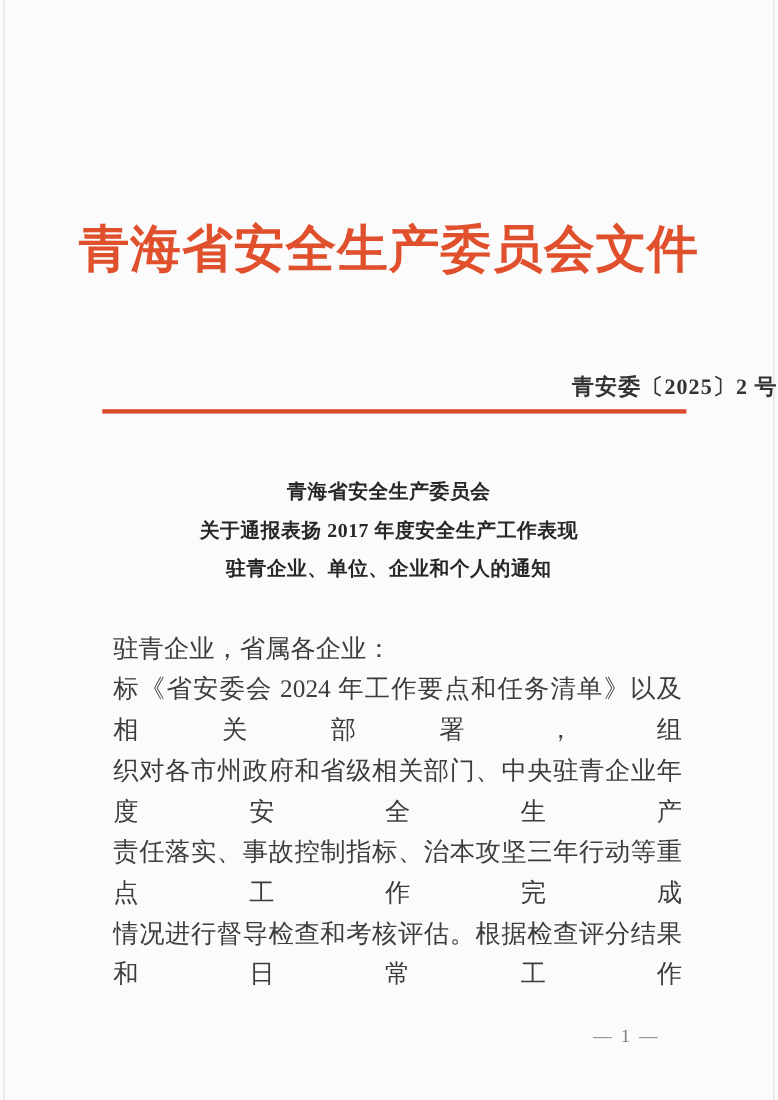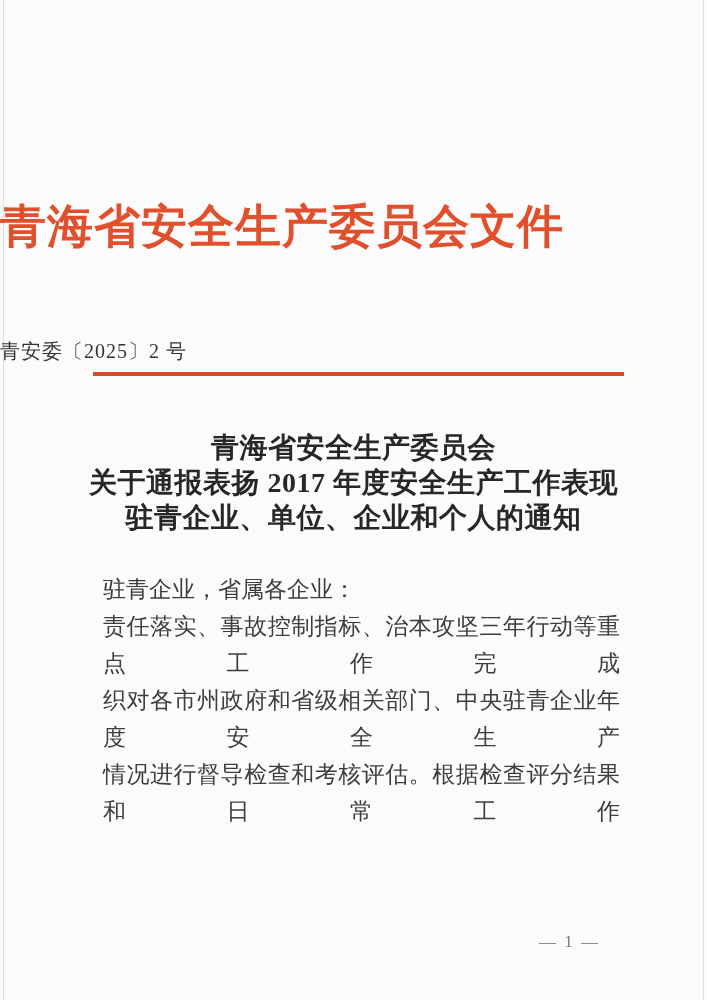--- a/index.html
+++ b/index.html
@@ -19,53 +19,54 @@
   .edge-left, .edge-right {
     position: absolute; top: 0; bottom: 0; width: 1px; background: #dedede;
   }
   .edge-left { left: 3px; }
   .edge-right { right: 3px; }
 
   .masthead {
     position: absolute;
     left: 0; right: 0;
     top: 196px;
-    text-align: left;
+    text-align: center;
     font-size: 46px;
     font-weight: 700;
     letter-spacing: 1px;
     color: var(--masthead-red, #e0502c);
     white-space: nowrap;
   }
 
   .doc-number {
     position: absolute;
     left: 0; right: 0;
     top: 338px;
-    text-align: left;
+    text-align: right;
     font-size: 20px;
     color: #333333;
     letter-spacing: 1px;
+    font-weight: bold;
   }
 
   .red-rule {
     position: absolute;
     left: 93px;
     width: 531px;
     top: 372px;
     height: 4px;
     background: var(--rule-red, #d94a2b);
   }
 
   .doc-title {
     position: absolute;
     left: 0; right: 0;
     top: 430px;
     text-align: center;
-    font-size: 28px;
+    font-size: 18px;
     font-weight: 700;
     line-height: 35px;
     color: #272727;
     letter-spacing: 0.5px;
   }
 
   .body-block {
     position: absolute;
     left: 103px;
     width: 517px;
@@ -109,20 +110,21 @@
   <div class="red-rule"></div>
 
   <div class="doc-title">
     <div>青海省安全生产委员会</div>
     <div>关于通报表扬 2017 年度安全生产工作表现</div>
     <div>驻青企业、单位、企业和个人的通知</div>
   </div>
 
   <div class="body-block">
     <div class="bline left">驻青企业，省属各企业：</div>
+    <div class="bline">标《省安委会 2024 年工作要点和任务清单》以及相关部署，组</div>
+    <div class="bline">织对各市州政府和省级相关部门、中央驻青企业年度安全生产</div>
     <div class="bline">责任落实、事故控制指标、治本攻坚三年行动等重点工作完成</div>
-    <div class="bline">织对各市州政府和省级相关部门、中央驻青企业年度安全生产</div>
     <div class="bline">情况进行督导检查和考核评估。根据检查评分结果和日常工作</div>
 
   </div>
 
   <div class="page-number">— 1 —</div>
 </div>
 
 </body></html>

